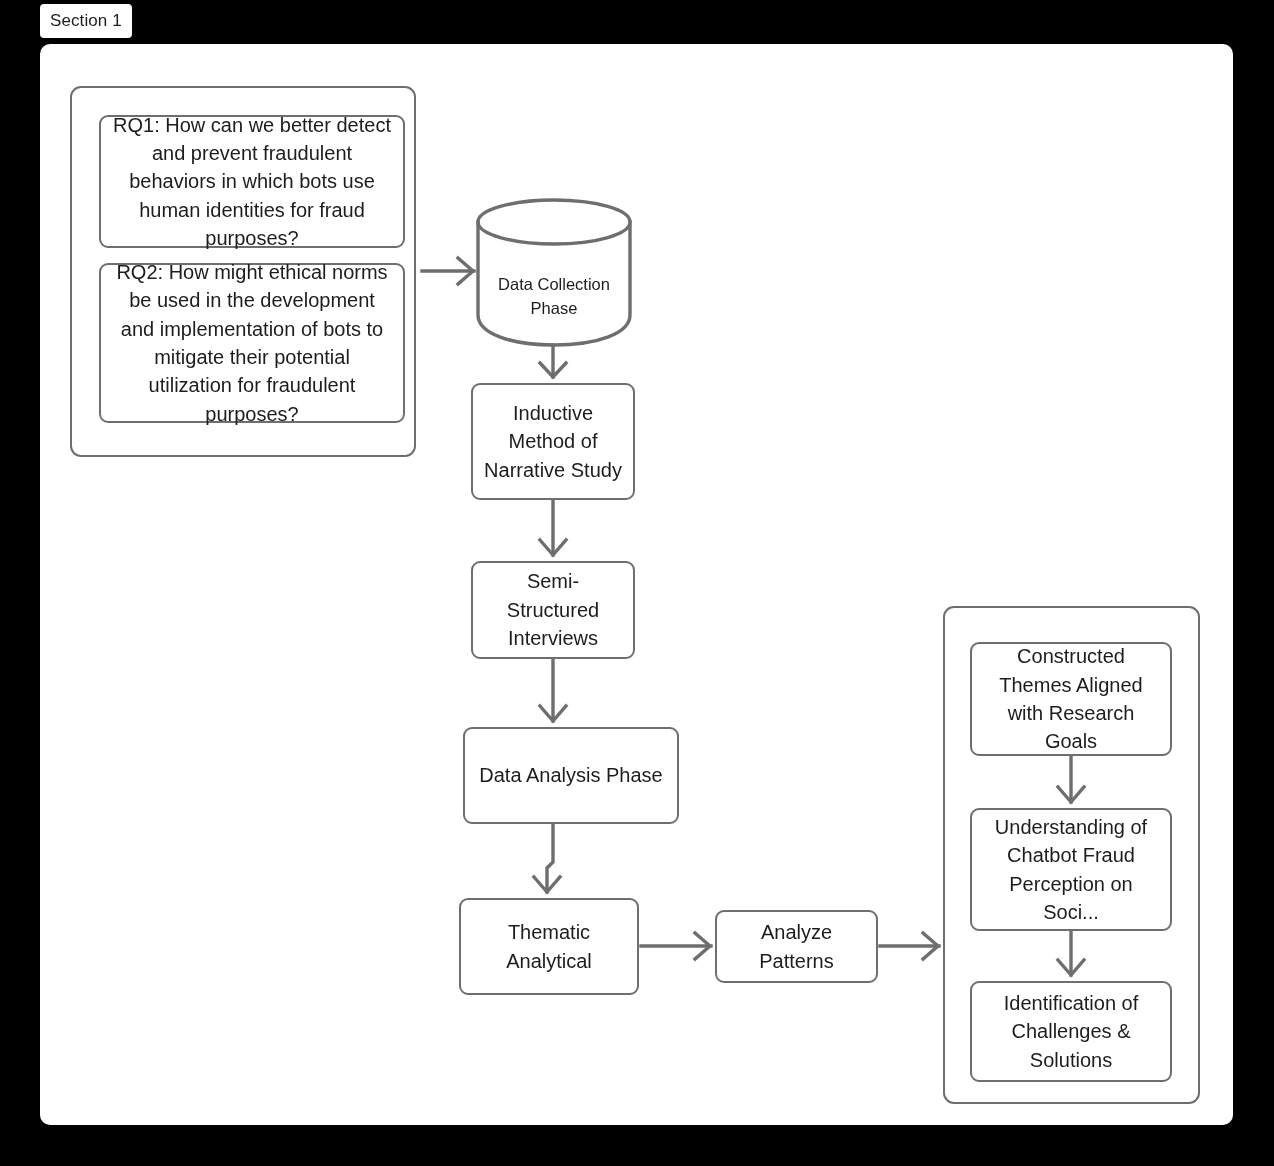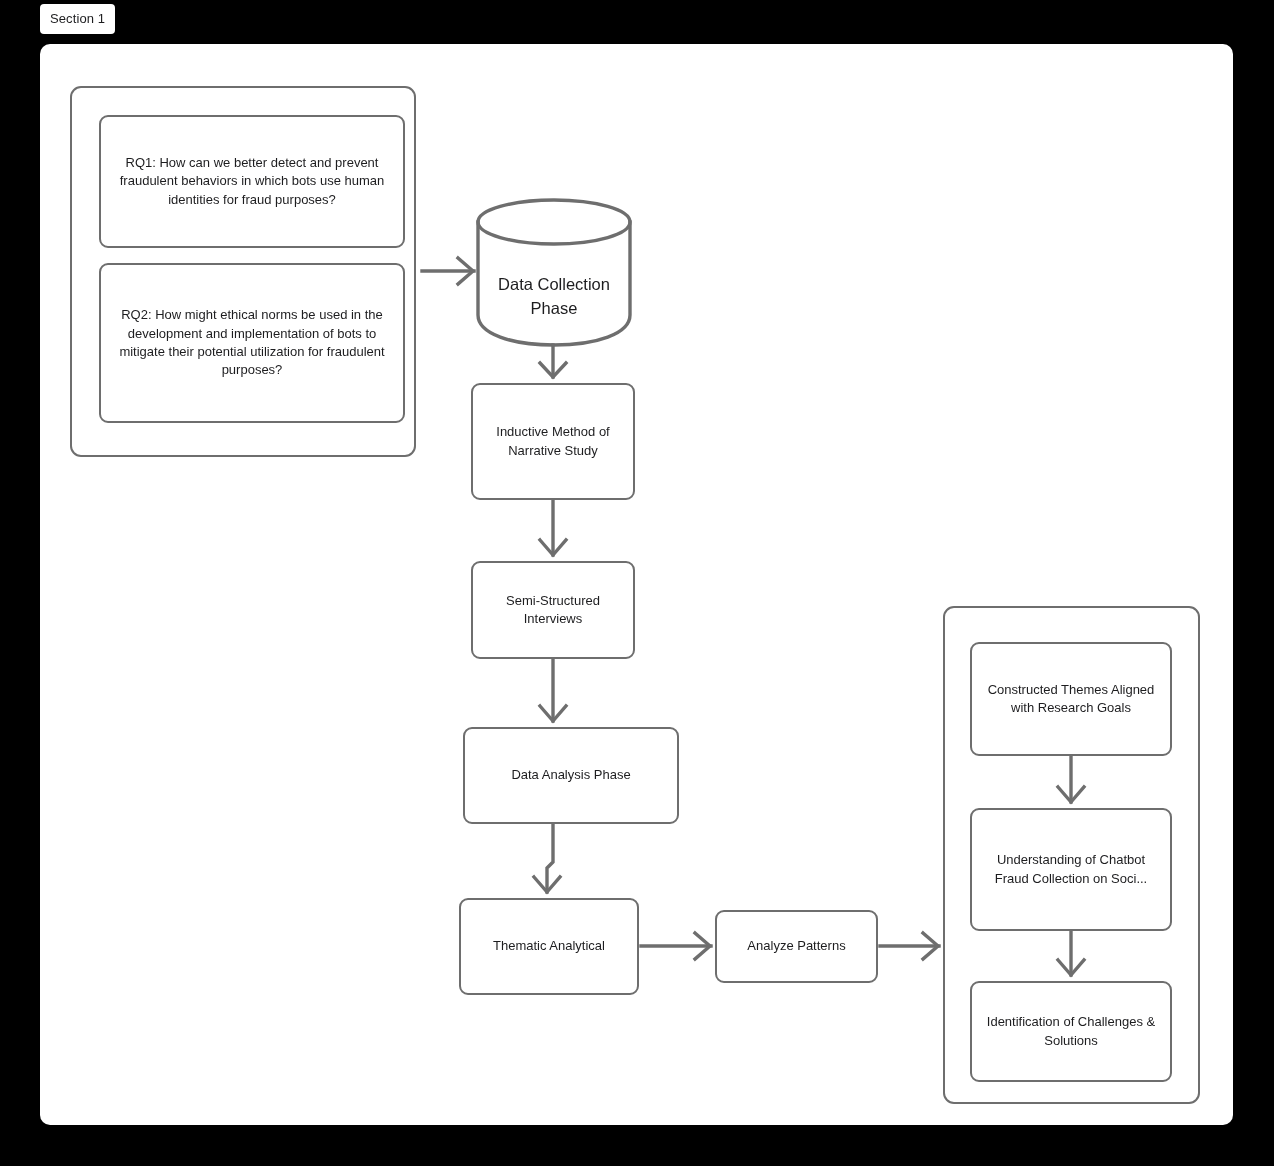--- a/index.html
+++ b/index.html
@@ -22,21 +22,21 @@
     height: 1166px;
   }
 
   
   .section-badge {
     position: absolute;
     left: 40px;
     top: 4px;
     background: #ffffff;
     color: #1d1d1f;
-    font-size: 13px;
+    font-size: 17px;
     line-height: 1;
     padding: 8px 10px 9px 10px;
     border-radius: 4px;
     z-index: 5;
     white-space: nowrap;
     letter-spacing: 0.1px;
   }
 
   
   .canvas {
@@ -64,21 +64,21 @@
     position: absolute;
     box-sizing: border-box;
     background: #ffffff;
     border: 2.2px solid #6e6e6e;
     border-radius: 9px;
     display: flex;
     align-items: center;
     justify-content: center;
     text-align: center;
     color: #1d1d1f;
-    font-size: 13px;
+    font-size: 20px;
     line-height: 1.42;
     padding: 6px 10px;
   }
   .node .node-text {
     display: block;
     width: 100%;
   }
 
   .group-box {
     position: absolute;
@@ -223,20 +223,20 @@
 
   <div class="node" id="node-thematic">
     <span class="node-text">Thematic Analytical</span>
   </div>
 
   <div class="node" id="node-themes">
     <span class="node-text">Constructed Themes Aligned with Research Goals</span>
   </div>
 
   <div class="node" id="node-understand">
-    <span class="node-text">Understanding of Chatbot Fraud Collection on Soci...</span>
+    <span class="node-text">Understanding of Chatbot Fraud Perception on Soci...</span>
   </div>
 
   <div class="node" id="node-challenges">
     <span class="node-text">Identification of Challenges &amp; Solutions</span>
   </div>
 
 </div>
 
 </body></html>

